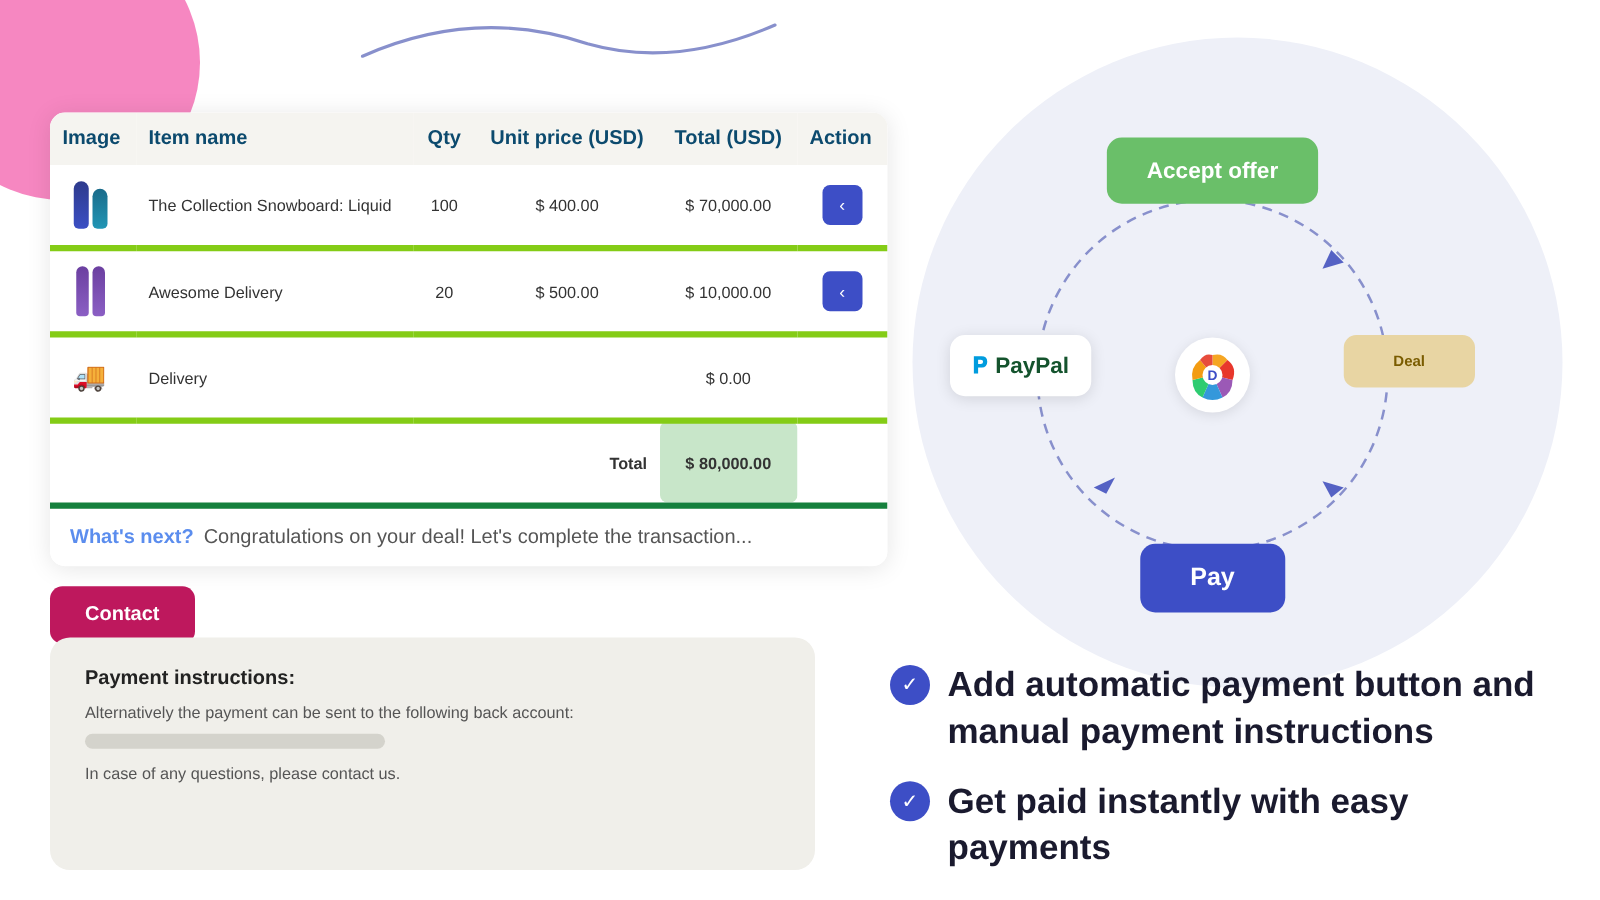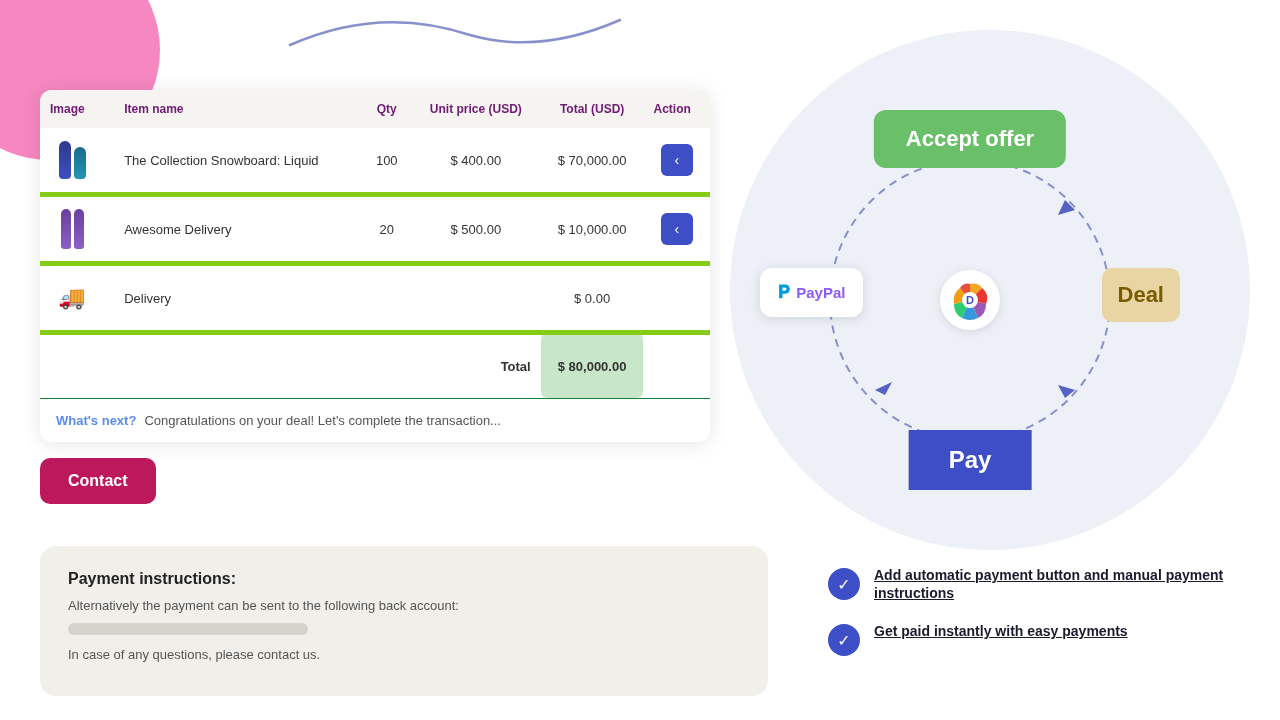--- a/index.html
+++ b/index.html
@@ -63,23 +63,23 @@
       width: 100%;
       border-collapse: collapse;
     }
 
     .invoice-table thead tr {
       background: #f5f4f0;
     }
 
     .invoice-table th {
       padding: 12px 10px;
-      font-size: 12px;
+      font-size: 16px;
       font-weight: 600;
-      color: #701a75;
+      color: #0c4a6e;
       text-align: left;
     }
 
     .invoice-table th:nth-child(3),
     .invoice-table th:nth-child(4),
     .invoice-table th:nth-child(5) {
       text-align: center;
     }
 
     .invoice-table td {
@@ -169,26 +169,26 @@
       background: #c8e6c9 !important;
       color: #2e7d32;
       font-weight: 700;
       font-size: 14px;
       border-radius: 6px;
     }
 
     
     .whatsnext-bar {
       background: #fff;
-      border-top: 1px solid #15803d;
+      border-top: 5px solid #15803d;
       padding: 14px 16px;
       display: flex;
       align-items: flex-start;
       gap: 8px;
-      font-size: 13px;
+      font-size: 16px;
       color: #555;
     }
     .whatsnext-label {
       color: #5b8dee;
       font-weight: 600;
       white-space: nowrap;
       flex-shrink: 0;
     }
 
     
@@ -255,55 +255,55 @@
     }
 
     .node-accept {
       top: 10px;
       left: 50%;
       transform: translateX(-50%);
     }
     .node-accept-btn {
       background: #6abf69;
       color: #fff;
-      font-size: 22px;
+      font-size: 18px;
       font-weight: 700;
       padding: 16px 32px;
       border-radius: 12px;
       border: none;
       cursor: pointer;
       white-space: nowrap;
     }
 
     .node-deal {
       top: 42%;
       right: -10px;
     }
     .node-deal-box {
       background: #e8d5a3;
       color: #7a5c00;
-      font-size: 22px;
-      font-weight: 700;
-      padding: 14px 16px;
+      font-size: 12px;
+      font-weight: 700;
+      padding: 14px 40px;
       border-radius: 10px;
       white-space: nowrap;
     }
 
     .node-pay {
       bottom: 10px;
       left: 50%;
       transform: translateX(-50%);
     }
     .node-pay-btn {
       background: #3d4ec6;
       color: #fff;
-      font-size: 24px;
+      font-size: 20px;
       font-weight: 700;
       padding: 16px 40px;
-      border-radius: 0;
+      border-radius: 12px;
       border: none;
       cursor: pointer;
       white-space: nowrap;
       text-align: center;
     }
 
     .node-paypal {
       top: 42%;
       left: -10px;
     }
@@ -350,21 +350,21 @@
       display: flex;
       gap: 0;
       z-index: 2;
     }
 
     .payment-instructions {
       background: #f0efea;
       border-radius: 16px;
       padding: 24px 28px;
       margin: 0 40px 24px 40px;
-      width: 728px;
+      width: 612px;
       flex-shrink: 0;
     }
     .payment-instructions h3 {
       font-size: 16px;
       font-weight: 700;
       color: #222;
       margin-bottom: 10px;
     }
     .payment-instructions p {
       font-size: 13px;
@@ -398,25 +398,24 @@
       background: #3d4ec6;
       display: flex;
       align-items: center;
       justify-content: center;
       color: #fff;
       font-size: 16px;
       flex-shrink: 0;
       margin-top: 2px;
     }
     .feature-text {
-      font-size: 14px;
+      font-size: 28px;
       font-weight: 700;
       color: #1a1a2e;
       line-height: 1.3;
-      text-decoration: underline;
     }
   </style>
 </head>
 <body>
 
 <div class="bg-pink-blob"></div>
 
 <svg class="bg-squiggle" width="350" height="60" viewBox="0 0 350 60">
   <path d="M 10 45 Q 100 5 190 35 Q 260 55 340 20" stroke="#8890cc" stroke-width="2.5" fill="none" stroke-linecap="round"></path>
 </svg>
@@ -528,21 +527,21 @@
       <div class="node-deal-box">Deal</div>
     </div>
 
     <div class="flow-node node-pay">
       <button class="node-pay-btn">Pay</button>
     </div>
 
     <div class="flow-node node-paypal">
       <div class="node-paypal-box">
         <span class="paypal-icon">𝐏</span>
-        <span style="color:#8b5cf6; font-weight:800; font-size:15px;">PayPal</span>
+        <span style="color:#14532d; font-weight:800; font-size:18px;">PayPal</span>
       </div>
     </div>
 
     <div class="flow-node node-center">
       <div class="center-logo">
 
         <svg width="44" height="44" viewBox="0 0 44 44">
           <path d="M22 6 L22 22 L34 10 Q30 4 22 6Z" fill="#f5a623"></path>
           <path d="M22 22 L34 10 Q42 16 38 26 L22 22Z" fill="#e8372c"></path>
           <path d="M22 22 L38 26 Q38 36 30 40 L22 22Z" fill="#9b59b6"></path>

